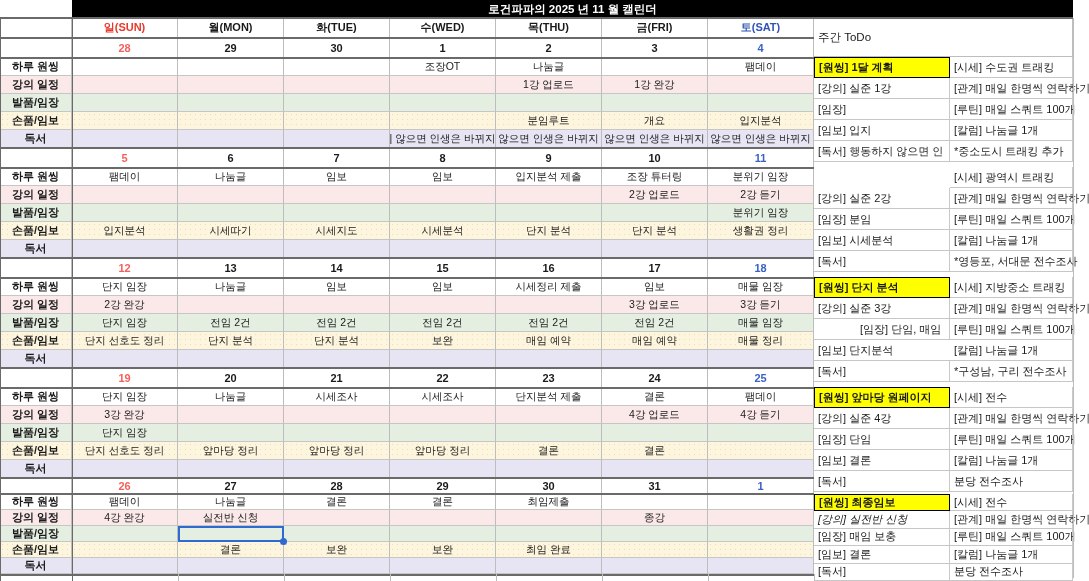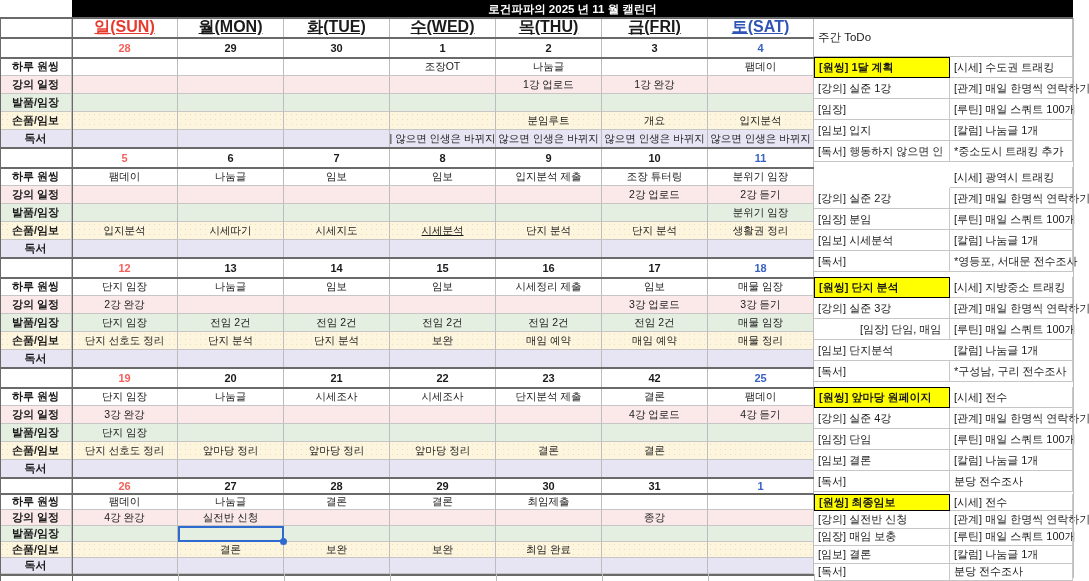--- a/index.html
+++ b/index.html
@@ -6,21 +6,21 @@
   #sheet{
     position:relative;width:1089px;height:581px;overflow:hidden;background:#fff;
     font-family:"Liberation Sans","DejaVu Sans",sans-serif;color:#1a1a1a;
   }
   .cell{
     position:absolute;box-sizing:border-box;overflow:hidden;white-space:nowrap;
     display:flex;align-items:center;justify-content:center;
     font-size:10.5px;background:#fff;
     border-right:1px solid #bdbdbd;border-bottom:1px solid #c6c6c6;
   }
-  .hdr{font-weight:bold;font-size:16px;text-decoration:underline;}
+  .hdr{font-weight:bold;font-size:11px;}
   .date{font-weight:bold;font-size:11px;}
   .rowlabel{font-weight:bold;font-size:11px;}
   .sunh{color:#e8392e;} .sath{color:#2f54b5;}
   .sund{color:#f4615a;} .satd{color:#3a62c4;}
   .r0{background:#ffffff;}
   .r1{background:#fbe9ea;}
   .r2{background:#e5efe1;}
   .r3{background:#fdf5dd;background-image:radial-gradient(rgba(185,150,60,.22) .8px,transparent .9px);background-size:5px 5px;}
   .r4{background:#e7e5f4;}
   .titlebar{
@@ -144,21 +144,21 @@
     <div class="cell r2" style="left: 178px; top: 204px; width: 106px; height: 18px;"></div>
     <div class="cell r2" style="left: 284px; top: 204px; width: 106px; height: 18px;"></div>
     <div class="cell r2" style="left: 390px; top: 204px; width: 106px; height: 18px;"></div>
     <div class="cell r2" style="left: 496px; top: 204px; width: 106px; height: 18px;"></div>
     <div class="cell r2" style="left: 602px; top: 204px; width: 106px; height: 18px;"></div>
     <div class="cell r2" style="left: 708px; top: 204px; width: 106px; height: 18px;">분위기 임장</div>
     <div class="cell rowlabel r3" style="left: 0px; top: 222px; width: 72px; height: 18px;">손품/임보</div>
     <div class="cell r3" style="left: 72px; top: 222px; width: 106px; height: 18px;">입지분석</div>
     <div class="cell r3" style="left: 178px; top: 222px; width: 106px; height: 18px;">시세따기</div>
     <div class="cell r3" style="left: 284px; top: 222px; width: 106px; height: 18px;">시세지도</div>
-    <div class="cell r3" style="left: 390px; top: 222px; width: 106px; height: 18px; text-decoration: underline;">시세분석</div>
+    <div class="cell r3" style="left: 390px; top: 222px; width: 106px; height: 18px;">시세분석</div>
     <div class="cell r3" style="left: 496px; top: 222px; width: 106px; height: 18px;">단지 분석</div>
     <div class="cell r3" style="left: 602px; top: 222px; width: 106px; height: 18px;">단지 분석</div>
     <div class="cell r3" style="left: 708px; top: 222px; width: 106px; height: 18px;">생활권 정리</div>
     <div class="cell rowlabel r4" style="left: 0px; top: 240px; width: 72px; height: 18px;">독서</div>
     <div class="cell r4" style="left: 72px; top: 240px; width: 106px; height: 18px;"></div>
     <div class="cell r4" style="left: 178px; top: 240px; width: 106px; height: 18px;"></div>
     <div class="cell r4" style="left: 284px; top: 240px; width: 106px; height: 18px;"></div>
     <div class="cell r4" style="left: 390px; top: 240px; width: 106px; height: 18px;"></div>
     <div class="cell r4" style="left: 496px; top: 240px; width: 106px; height: 18px;"></div>
     <div class="cell r4" style="left: 602px; top: 240px; width: 106px; height: 18px;"></div>
@@ -233,21 +233,21 @@
     <div class="cell todo-cell todo-spill" style="left: 950px; top: 340px; width: 123px; height: 21px;">[칼럼] 나눔글 1개</div>
     <div class="cell todo-cell todo-spill" style="left: 950px; top: 361px; width: 123px; height: 21px;">*구성남, 구리 전수조사</div>
     <div class="hline" style="left: 0px; top: 257px; width: 814px; height: 2px;"></div>
     <div class="hline" style="left: 0px; top: 277px; width: 814px; height: 2px;"></div>
     <div class="cell " style="left: 0px; top: 368px; width: 72px; height: 20px;"></div>
     <div class="cell date sund" style="left: 72px; top: 368px; width: 106px; height: 20px;">19</div>
     <div class="cell date " style="left: 178px; top: 368px; width: 106px; height: 20px;">20</div>
     <div class="cell date " style="left: 284px; top: 368px; width: 106px; height: 20px;">21</div>
     <div class="cell date " style="left: 390px; top: 368px; width: 106px; height: 20px;">22</div>
     <div class="cell date " style="left: 496px; top: 368px; width: 106px; height: 20px;">23</div>
-    <div class="cell date " style="left: 602px; top: 368px; width: 106px; height: 20px;">42</div>
+    <div class="cell date " style="left: 602px; top: 368px; width: 106px; height: 20px;">24</div>
     <div class="cell date satd" style="left: 708px; top: 368px; width: 106px; height: 20px;">25</div>
     <div class="cell rowlabel r0" style="left: 0px; top: 388px; width: 72px; height: 18px;">하루 원씽</div>
     <div class="cell r0" style="left: 72px; top: 388px; width: 106px; height: 18px;">단지 임장</div>
     <div class="cell r0" style="left: 178px; top: 388px; width: 106px; height: 18px;">나눔글</div>
     <div class="cell r0" style="left: 284px; top: 388px; width: 106px; height: 18px;">시세조사</div>
     <div class="cell r0" style="left: 390px; top: 388px; width: 106px; height: 18px;">시세조사</div>
     <div class="cell r0" style="left: 496px; top: 388px; width: 106px; height: 18px;">단지분석 제출</div>
     <div class="cell r0" style="left: 602px; top: 388px; width: 106px; height: 18px;">결론</div>
     <div class="cell r0" style="left: 708px; top: 388px; width: 106px; height: 18px;">팸데이</div>
     <div class="cell rowlabel r1" style="left: 0px; top: 406px; width: 72px; height: 18px;">강의 일정</div>
@@ -336,21 +336,21 @@
     <div class="cell r3" style="left: 708px; top: 542px; width: 106px; height: 16px;"></div>
     <div class="cell rowlabel r4" style="left: 0px; top: 558px; width: 72px; height: 16px;">독서</div>
     <div class="cell r4" style="left: 72px; top: 558px; width: 106px; height: 16px;"></div>
     <div class="cell r4" style="left: 178px; top: 558px; width: 106px; height: 16px;"></div>
     <div class="cell r4" style="left: 284px; top: 558px; width: 106px; height: 16px;"></div>
     <div class="cell r4" style="left: 390px; top: 558px; width: 106px; height: 16px;"></div>
     <div class="cell r4" style="left: 496px; top: 558px; width: 106px; height: 16px;"></div>
     <div class="cell r4" style="left: 602px; top: 558px; width: 106px; height: 16px;"></div>
     <div class="cell r4" style="left: 708px; top: 558px; width: 106px; height: 16px;"></div>
     <div class="cell todo-cell todo-hl" style="left: 814px; top: 494px; width: 136px; height: 17.4px;">[원씽] 최종임보</div>
-    <div class="cell todo-cell" style="left: 814px; top: 511.4px; width: 136px; height: 17.4px;">[강의] 실전반 신청</div>
+    <div class="cell todo-cell" style="left: 814px; top: 511.4px; width: 136px; height: 17.4px; font-style: italic;">[강의] 실전반 신청</div>
     <div class="cell todo-cell" style="left: 814px; top: 528.8px; width: 136px; height: 17.4px;">[임장] 매임 보충</div>
     <div class="cell todo-cell" style="left: 814px; top: 546.2px; width: 136px; height: 17.4px;">[임보] 결론</div>
     <div class="cell todo-cell" style="left: 814px; top: 563.6px; width: 136px; height: 17.4px;">[독서]</div>
     <div class="cell todo-cell todo-spill" style="left: 950px; top: 494px; width: 123px; height: 17.4px;">[시세] 전수</div>
     <div class="cell todo-cell todo-spill" style="left: 950px; top: 511.4px; width: 123px; height: 17.4px;">[관계] 매일 한명씩 연락하기</div>
     <div class="cell todo-cell todo-spill" style="left: 950px; top: 528.8px; width: 123px; height: 17.4px;">[루틴] 매일 스쿼트 100개</div>
     <div class="cell todo-cell todo-spill" style="left: 950px; top: 546.2px; width: 123px; height: 17.4px;">[칼럼] 나눔글 1개</div>
     <div class="cell todo-cell todo-spill" style="left: 950px; top: 563.6px; width: 123px; height: 17.4px;">분당 전수조사</div>
     <div class="hline" style="left: 0px; top: 477px; width: 814px; height: 2px;"></div>
     <div class="hline" style="left: 0px; top: 493px; width: 814px; height: 2px;"></div>

